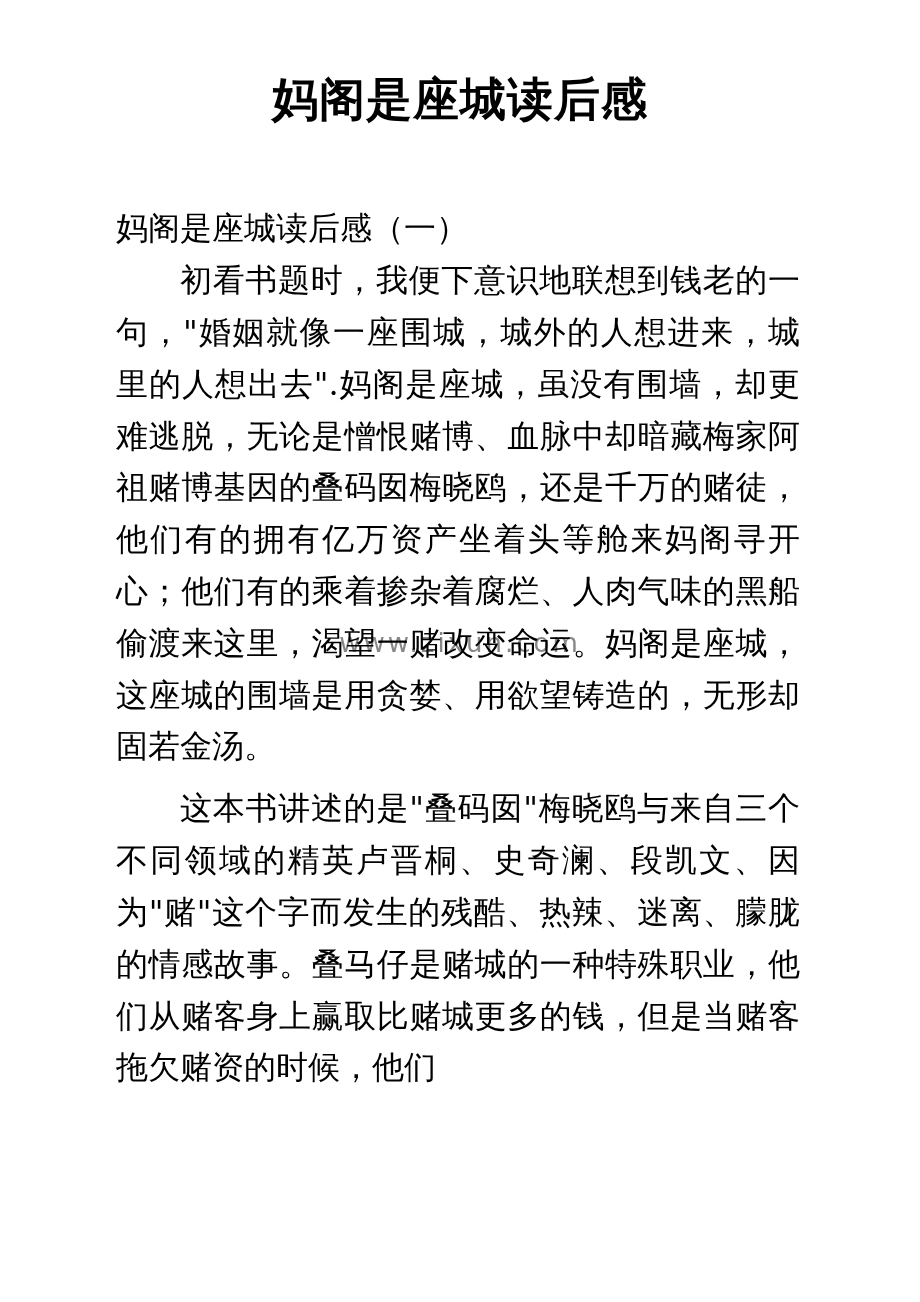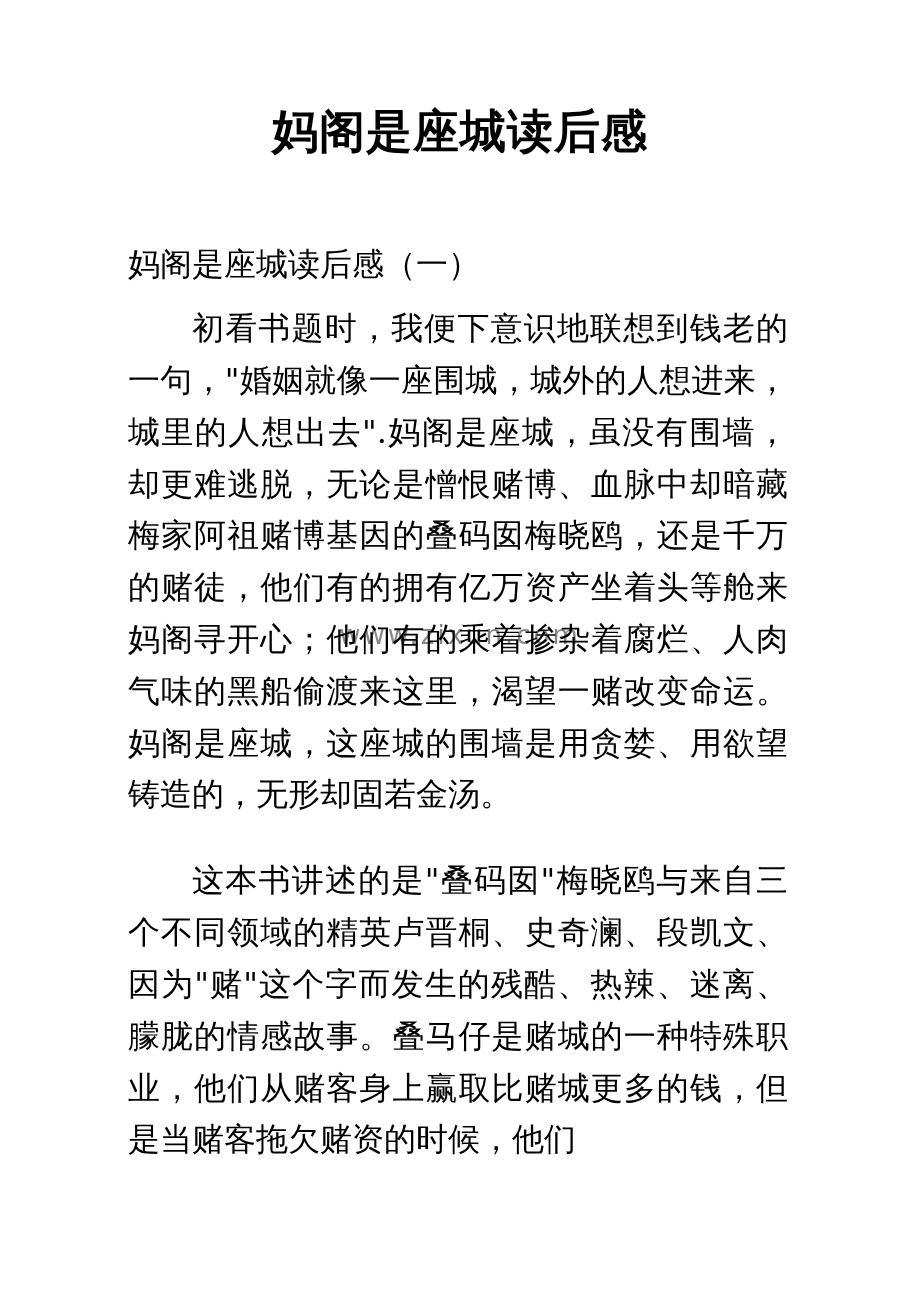--- a/index.html
+++ b/index.html
@@ -22,33 +22,33 @@
     box-sizing: border-box;
     padding: 0;
   }
   .doc-title {
     text-align: center;
     font-family: "DejaVu Sans", "Liberation Sans", sans-serif;
     font-weight: bold;
     font-size: 46px;
     line-height: 1.2;
     letter-spacing: 1px;
-    margin: 0;
-    padding-top: 104px;
+    margin: 8px;
+    padding-top: 64px;
   }
   .body-block {
     margin: 0;
     padding: 0 120px 0 116px;
     font-size: 32px;
     line-height: 1.62;
     text-align: justify;
     text-justify: inter-ideograph;
   }
   .body-block .para {
-    margin: 12px;
+    margin: 0;
     text-indent: 2em;
   }
   .body-block .para.noindent {
     text-indent: 0;
   }
   .spacer-top {
     height: 68px;
   }
   .spacer-para {
     height: 10px;

